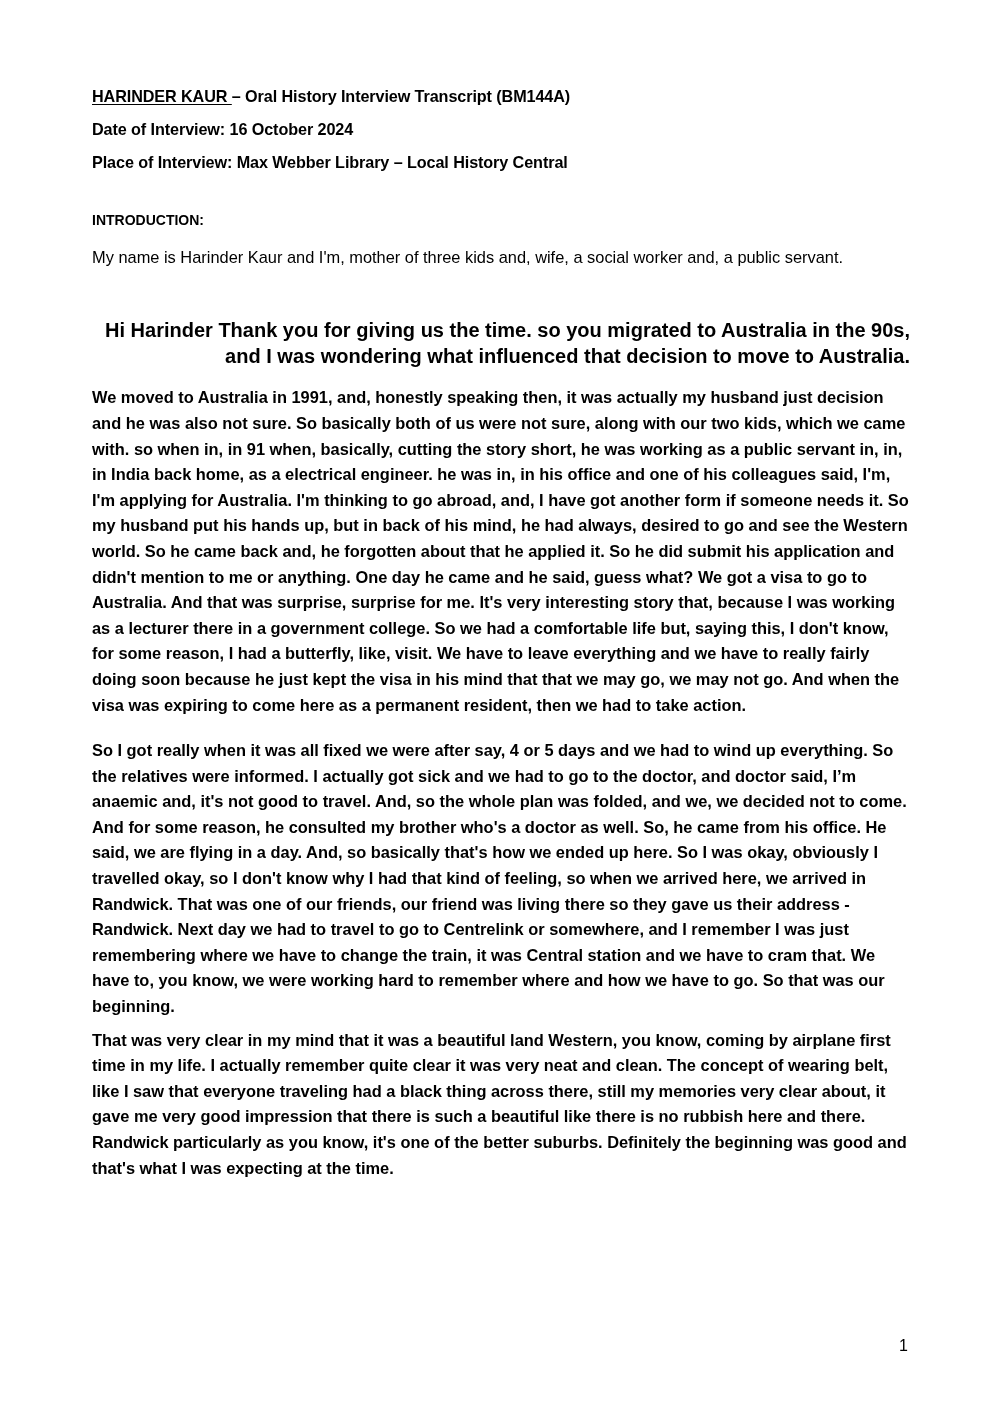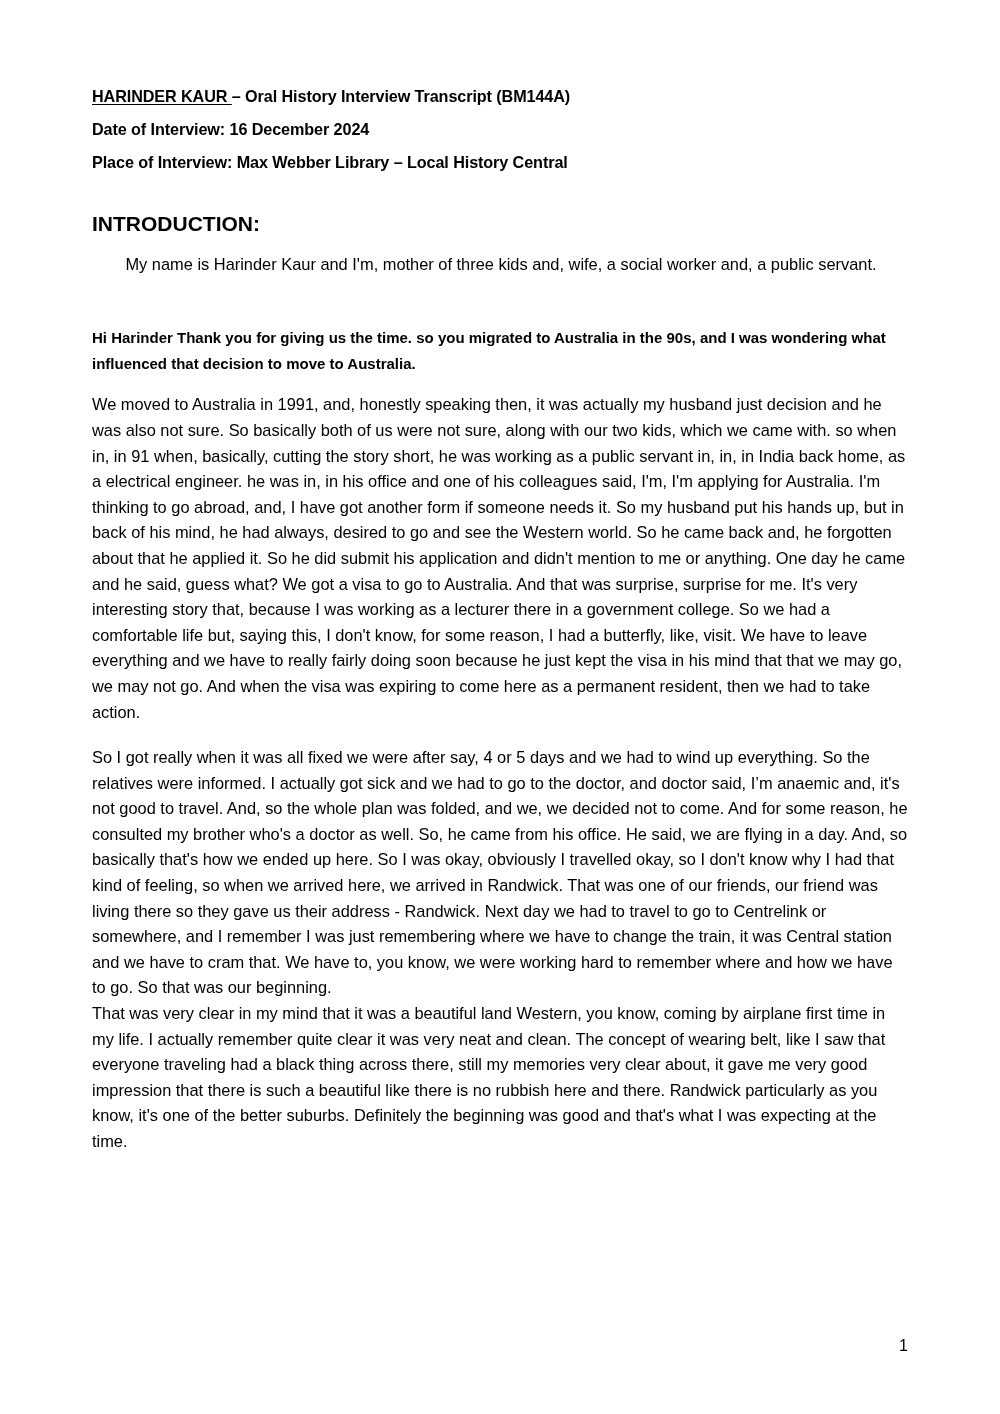--- a/index.html
+++ b/index.html
@@ -31,63 +31,64 @@
     font-weight: bold;
     line-height: 1.0;
     margin: 0 0 17px 0;
     letter-spacing: -0.1px;
   }
   .heading-line .underlined {
     text-decoration: underline;
     text-underline-offset: 2px;
   }
   .section-label {
-    font-size: 21px;
+    font-size: 14px;
     font-weight: bold;
     line-height: 1.0;
     margin: 42px 0 18px 0;
   }
   .question {
-    font-size: 15px;
+    font-size: 20px;
     font-weight: bold;
     line-height: 25.6px;
     margin: 48px 0 16px 0;
+    text-align: right;
   }
   .answer {
     font-size: 16.4px;
     line-height: 25.6px;
-    margin: 0 0 20px 0;
+    margin: 8px 0 20px 0;
+    font-weight: bold;
   }
   .answer.tight {
     margin-bottom: 0;
   }
   .intro-para {
     font-size: 16.4px;
     line-height: 25.6px;
     margin: 0;
-    text-align: center;
   }
   .page-number {
     position: absolute;
     right: 92px;
     bottom: 60px;
     font-size: 16px;
     line-height: 1;
     color: #000000;
   }
 </style>
 </head>
 <body>
 
 <div class="page">
   <div class="content">
 
     <p class="heading-line"><span class="underlined">HARINDER KAUR </span><span>– Oral History Interview Transcript (BM144A)</span></p>
 
-    <p class="heading-line">Date of Interview: 16 December 2024</p>
+    <p class="heading-line">Date of Interview: 16 October 2024</p>
 
     <p class="heading-line">Place of Interview: Max Webber Library – Local History Central</p>
 
     <p class="section-label">INTRODUCTION:</p>
 
     <p class="intro-para">My name is Harinder Kaur and I'm, mother of three kids and, wife, a social worker and, a public servant.</p>
 
     <p class="question">Hi Harinder Thank you for giving us the time. so you migrated to Australia in the 90s, and I was wondering what influenced that decision to move to Australia.</p>
 
     <p class="answer">We moved to Australia in 1991, and, honestly speaking then, it was actually my husband just decision and he was also not sure. So basically both of us were not sure, along with our two kids, which we came with. so when in, in 91 when, basically, cutting the story short, he was working as a public servant in, in, in India back home, as a electrical engineer. he was in, in his office and one of his colleagues said, I'm, I'm applying for Australia. I'm thinking to go abroad, and, I have got another form if someone needs it. So my husband put his hands up, but in back of his mind, he had always, desired to go and see the Western world. So he came back and, he forgotten about that he applied it. So he did submit his application and didn't mention to me or anything. One day he came and he said, guess what? We got a visa to go to Australia. And that was surprise, surprise for me. It's very interesting story that, because I was working as a lecturer there in a government college. So we had a comfortable life but, saying this, I don't know, for some reason, I had a butterfly, like, visit. We have to leave everything and we have to really fairly doing soon because he just kept the visa in his mind that that we may go, we may not go. And when the visa was expiring to come here as a permanent resident, then we had to take action.</p>

